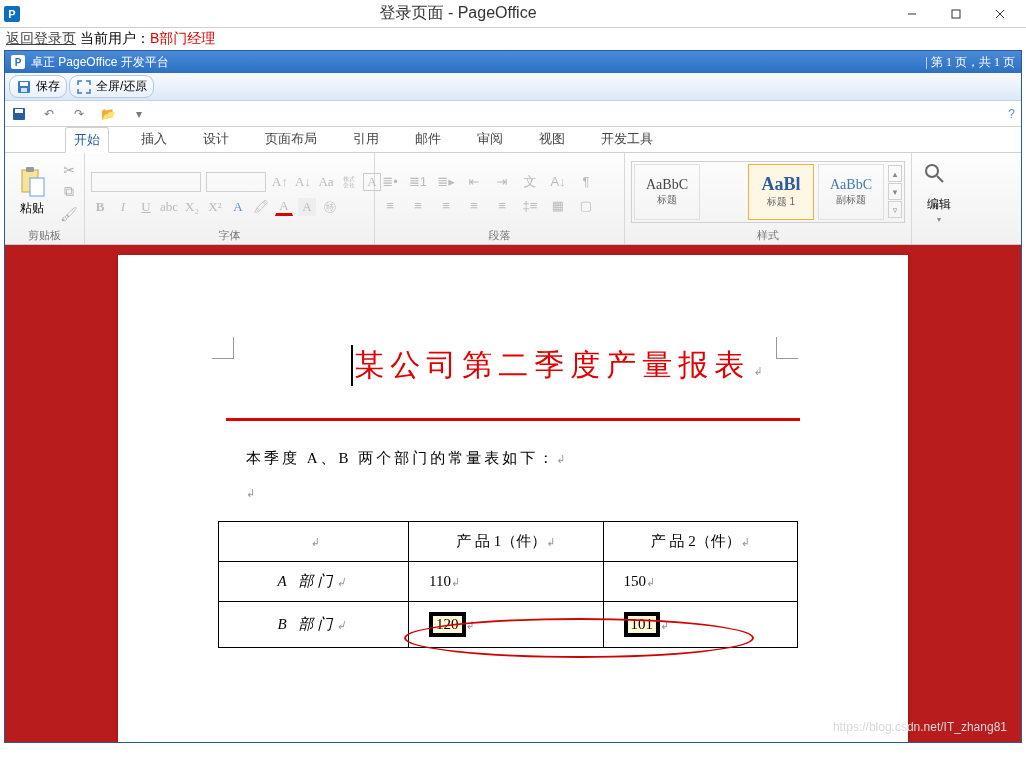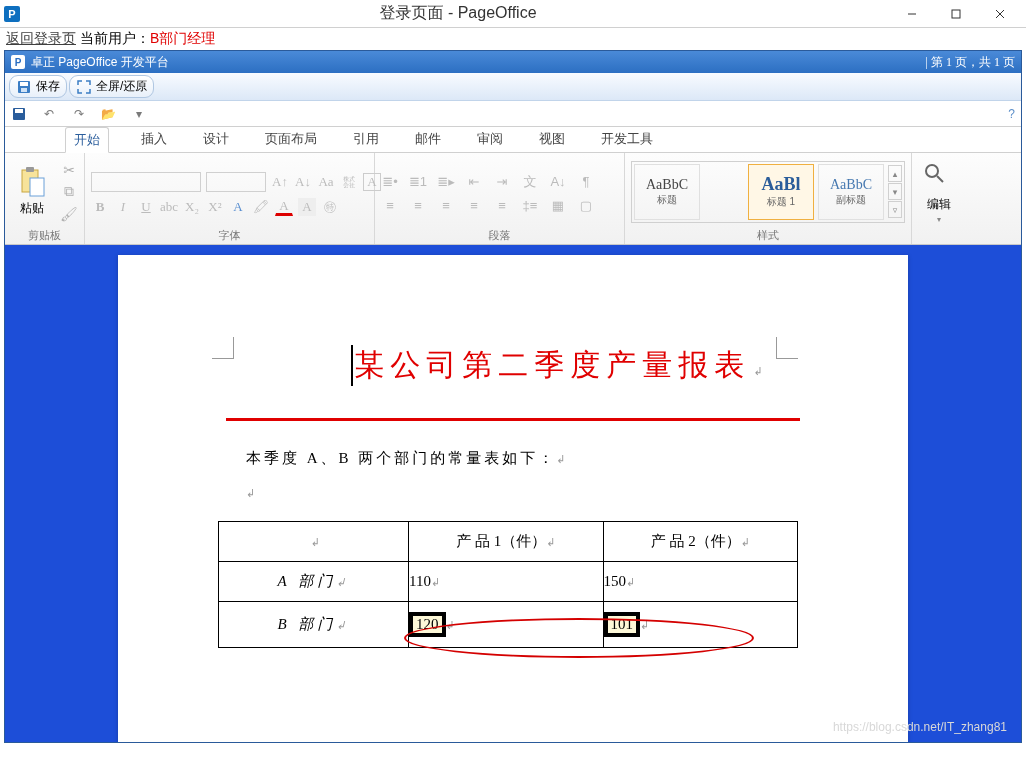--- a/index.html
+++ b/index.html
@@ -62,38 +62,38 @@
     .style-item.selected { border: 1px solid #f0b040; background: #fff7e6; margin-left: 44px; }
     .style-preview { font-family: "SimSun"; color: #444; }
     .style-item .p1 { font-size: 14px; }
     .style-item .p2 { font-size: 18px; color: #2b5d9a; font-weight: bold; }
     .style-item .p3 { font-size: 14px; color: #4678b0; }
     .gallery-more { width: 14px; display: flex; flex-direction: column; gap: 1px; }
     .gm { height: 17px; border: 1px solid #d0d0d0; font-size: 9px; display: flex; align-items: center; justify-content: center; color: #888; cursor: pointer; }
     
     
     .doc-wrap { margin: 0 4px; border: 1px solid #2a5a9a; border-top: none; }
-    .doc-scroll { height: 497px; overflow: auto; background: #1d4ed8; position: relative; }
+    .doc-scroll { height: 497px; overflow: auto; background: #b91c1c; position: relative; }
     .doc-scroll::-webkit-scrollbar { width: 17px; height: 17px; }
     .doc-scroll::-webkit-scrollbar-track { background: #eaeaea; }
     .doc-scroll::-webkit-scrollbar-thumb { background: #c4c4c4; border: 1px solid #a8a8a8; }
     .doc-scroll::-webkit-scrollbar-button { background: #ddd; height: 17px; border: 1px solid #b8b8b8; }
     .page { width: 790px; min-height: 800px; background: #fff; margin: 10px auto; box-shadow: 0 1px 4px rgba(0,0,0,0.25); padding: 90px 100px; position: relative; }
     .corner { position: absolute; width: 22px; height: 22px; border-color: #999; }
     .corner.tl { top: 82px; left: 94px; border-bottom: 1px solid #999; border-right: 1px solid #999; }
     .corner.tr { top: 82px; right: 110px; border-bottom: 1px solid #999; border-left: 1px solid #999; }
     .doc-title { text-align: center; font-family: "SimSun"; font-size: 30px; color: #e00000; letter-spacing: 6px; border-left: 2px solid #000; display: inline-block; padding-left: 1px; margin-left: 88px; margin-bottom: 14px; }
     .red-line { border-top: 3px solid #e00000; margin: 18px 8px 28px 8px; }
     .intro { font-family: "SimSun"; font-size: 15px; letter-spacing: 3px; margin: 0 20px 20px 28px; color: #000; }
     .para-mark { color: #999; font-size: 11px; }
     .data-table { border-collapse: collapse; margin: 20px 0 0 0; width: 580px; font-family: "SimSun"; font-size: 15px; }
     .data-table td, .data-table th { border: 1px solid #000; padding: 10px 8px; font-weight: normal; }
     .data-table th { text-align: center; }
     .data-table td.label { text-align: center; letter-spacing: 4px; width: 190px; font-style: italic; }
-    .data-table td.val { padding-left: 0; }
+    .data-table td.val { padding-left: 20px; }
     .editable { display: inline-block; border: 4px solid #000000; background: #fdf8d8; padding: 0 3px; min-width: 28px; }
     .ellipse-annot { position: absolute; border: 2px solid #d40000; border-radius: 50%; pointer-events: none; }
     .watermark { position: absolute; right: 14px; bottom: 8px; color: #d8d8d8; font-size: 12px; font-family: Arial; }
   </style>
 </head>
 <body>
 
 <div class="titlebar">
   <div class="titlebar-icon">P</div>
   <div class="titlebar-text">登录页面 - PageOffice</div>

